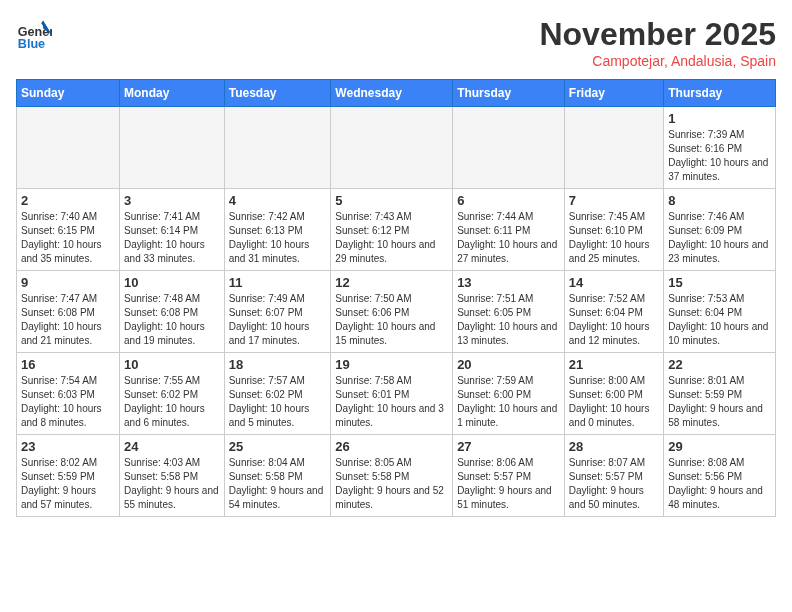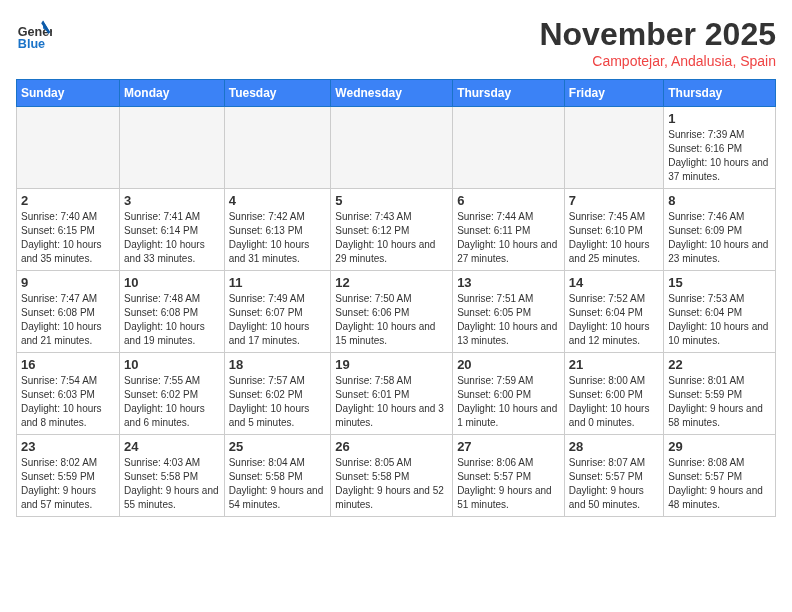--- a/index.html
+++ b/index.html
@@ -288,18 +288,18 @@
         </td>
         <td>
           <span class="day-number">28</span>
           <div class="day-info">Sunrise: 8:07 AM
 Sunset: 5:57 PM
 Daylight: 9 hours and 50 minutes.</div>
         </td>
         <td>
           <span class="day-number">29</span>
           <div class="day-info">Sunrise: 8:08 AM
-Sunset: 5:57 PM
+Sunset: 5:56 PM
 Daylight: 9 hours and 48 minutes.</div>
         </td>
       </tr>
     </tbody>
 </table>
 
 </body></html>

